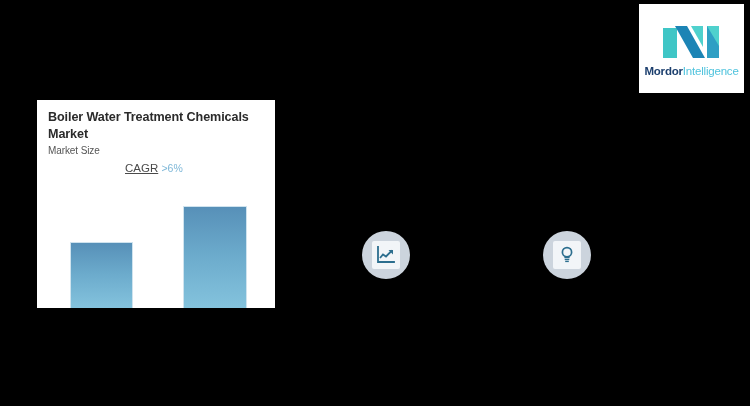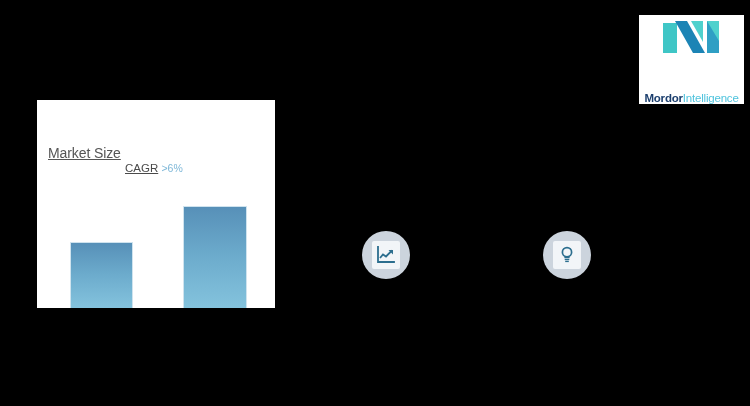--- a/index.html
+++ b/index.html
@@ -12,28 +12,28 @@
     height: 406px;
     position: relative;
     overflow: hidden;
     font-family: "Liberation Sans", sans-serif;
   }
 
   
   #logo-card {
     position: absolute;
     left: 639px;
-    top: 15px;
+    top: 4px;
     width: 105px;
     height: 89px;
     background: #ffffff;
     display: flex;
     flex-direction: column;
     align-items: center;
-    justify-content: space-between;
+    justify-content: center;
   }
   #logo-mark {
     width: 62px;
     height: 42px;
     display: block;
   }
   #logo-wordmark {
     margin-top: 4px;
     font-size: 11.5px;
     letter-spacing: -0.2px;
@@ -67,25 +67,24 @@
     font-size: 12.6px;
     font-weight: bold;
     color: #2b2b2b;
     line-height: 1.35;
     letter-spacing: -0.1px;
   }
   #card-subtitle {
     position: absolute;
     left: 11px;
     top: 45px;
-    font-size: 14px;
+    font-size: 10px;
     color: #555555;
     font-weight: normal;
     letter-spacing: -0.1px;
-    text-decoration: underline;
   }
   #cagr-block {
     position: absolute;
     left: 88px;
     top: 62px;
     font-size: 11.5px;
     white-space: nowrap;
   }
   #cagr-block .cagr-label {
     color: #4a4a4a;
@@ -159,20 +158,21 @@
   </div>
 </div>
 
 <div id="market-card">
 
   <div id="plot-area">
     <div class="bar" id="bar-0" style="left: 33px; width: 63px; height: 66px;"></div>
     <div class="bar" id="bar-1" style="left: 146px; width: 64px; height: 102px;"></div>
   </div>
 
+  <div id="card-title">Boiler Water Treatment Chemicals Market</div>
   <div id="card-subtitle">Market Size</div>
 
   <div id="cagr-block">
     <span class="cagr-label">CAGR</span>
     <span class="cagr-value">&gt;6%</span>
   </div>
 </div>
 
 <div class="feature-icon" id="icon-growth-chart">
   <div class="icon-inner">

